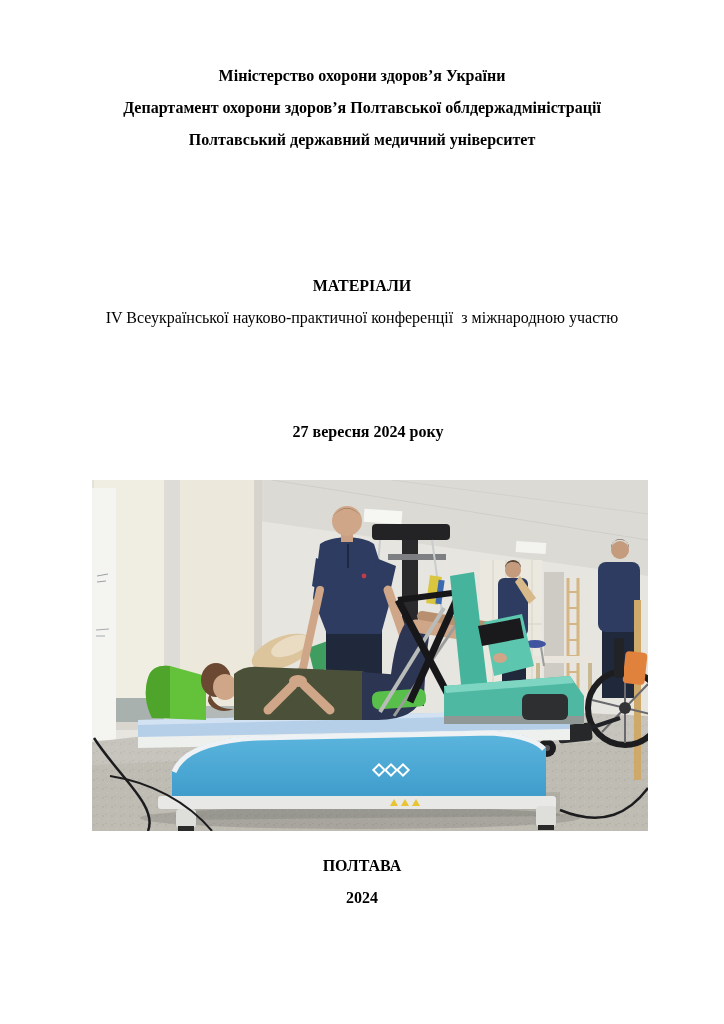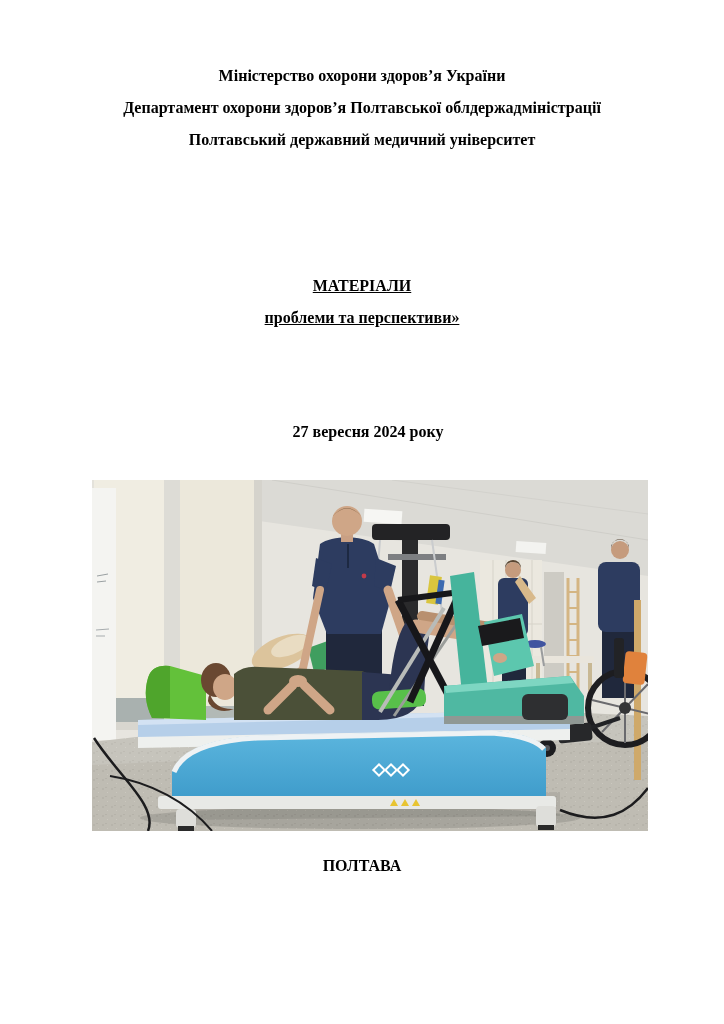--- a/index.html
+++ b/index.html
@@ -9,21 +9,21 @@
     background:#ffffff;
     font-family:"Liberation Serif", serif;
     color:#000000;
     overflow:hidden;
   }
   .tblock{position:absolute;left:0;right:0;text-align:center;}
   .line{font-size:16px;}
   .b{font-weight:700;}
   .keep-ws{white-space:pre-wrap;}
   .header-block{top:60px;line-height:32px;}
-  .title-block{top:270px;line-height:31.5px;text-decoration:underline;}
+  .title-block{top:270px;line-height:31.5px;}
   .date-block{top:416px;line-height:32px;margin-left:12px;}
   .footer-block{top:850px;line-height:31.5px;}
   .photo-wrap{
     position:absolute;left:92px;top:480px;width:556px;height:351px;
     overflow:hidden;background:#e7e5df;
   }
   .photo-wrap svg{display:block;}
 </style>
 </head>
 <body>
@@ -31,21 +31,21 @@
 <div class="page">
 
   <div class="tblock header-block">
     <div class="line b">Міністерство охорони здоров’я України</div>
     <div class="line b">Департамент охорони здоров’я Полтавської облдержадміністрації</div>
     <div class="line b">Полтавський державний медичний університет</div>
   </div>
 
   <div class="tblock title-block">
     <div class="line b">МАТЕРІАЛИ</div>
-    <div class="line b">проблеми та перспективи»</div>
+    <div class="line keep-ws">IV Всеукраїнської науково-практичної конференції  з міжнародною участю</div>
   </div>
 
   <div class="tblock date-block">
     <div class="line b">27 вересня 2024 року</div>
   </div>
 
   <div class="photo-wrap" title="Пацієнт лежить на реабілітаційному столі з апаратом пасивної розробки ніг; поруч стоїть фізіотерапевт; на фоні зала реабілітації з візком">
     <svg width="556" height="351" viewBox="0 0 556 351" xmlns="http://www.w3.org/2000/svg">
       <defs>
         <linearGradient id="gbase" x1="0" y1="0" x2="0" y2="1">
@@ -244,15 +244,16 @@
       <g fill="none" stroke="#1c1c1e" stroke-width="2.5">
         <path d="M2,258 C28,298 66,326 56,351"></path>
         <path d="M120,351 C96,322 58,302 18,296" stroke-width="2"></path>
         <path d="M468,330 C512,348 538,332 556,308"></path>
       </g>
     </svg>
   </div>
 
   <div class="tblock footer-block">
     <div class="line b">ПОЛТАВА</div>
+    <div class="line b">2024</div>
   </div>
 
 </div>
 
 </body></html>

